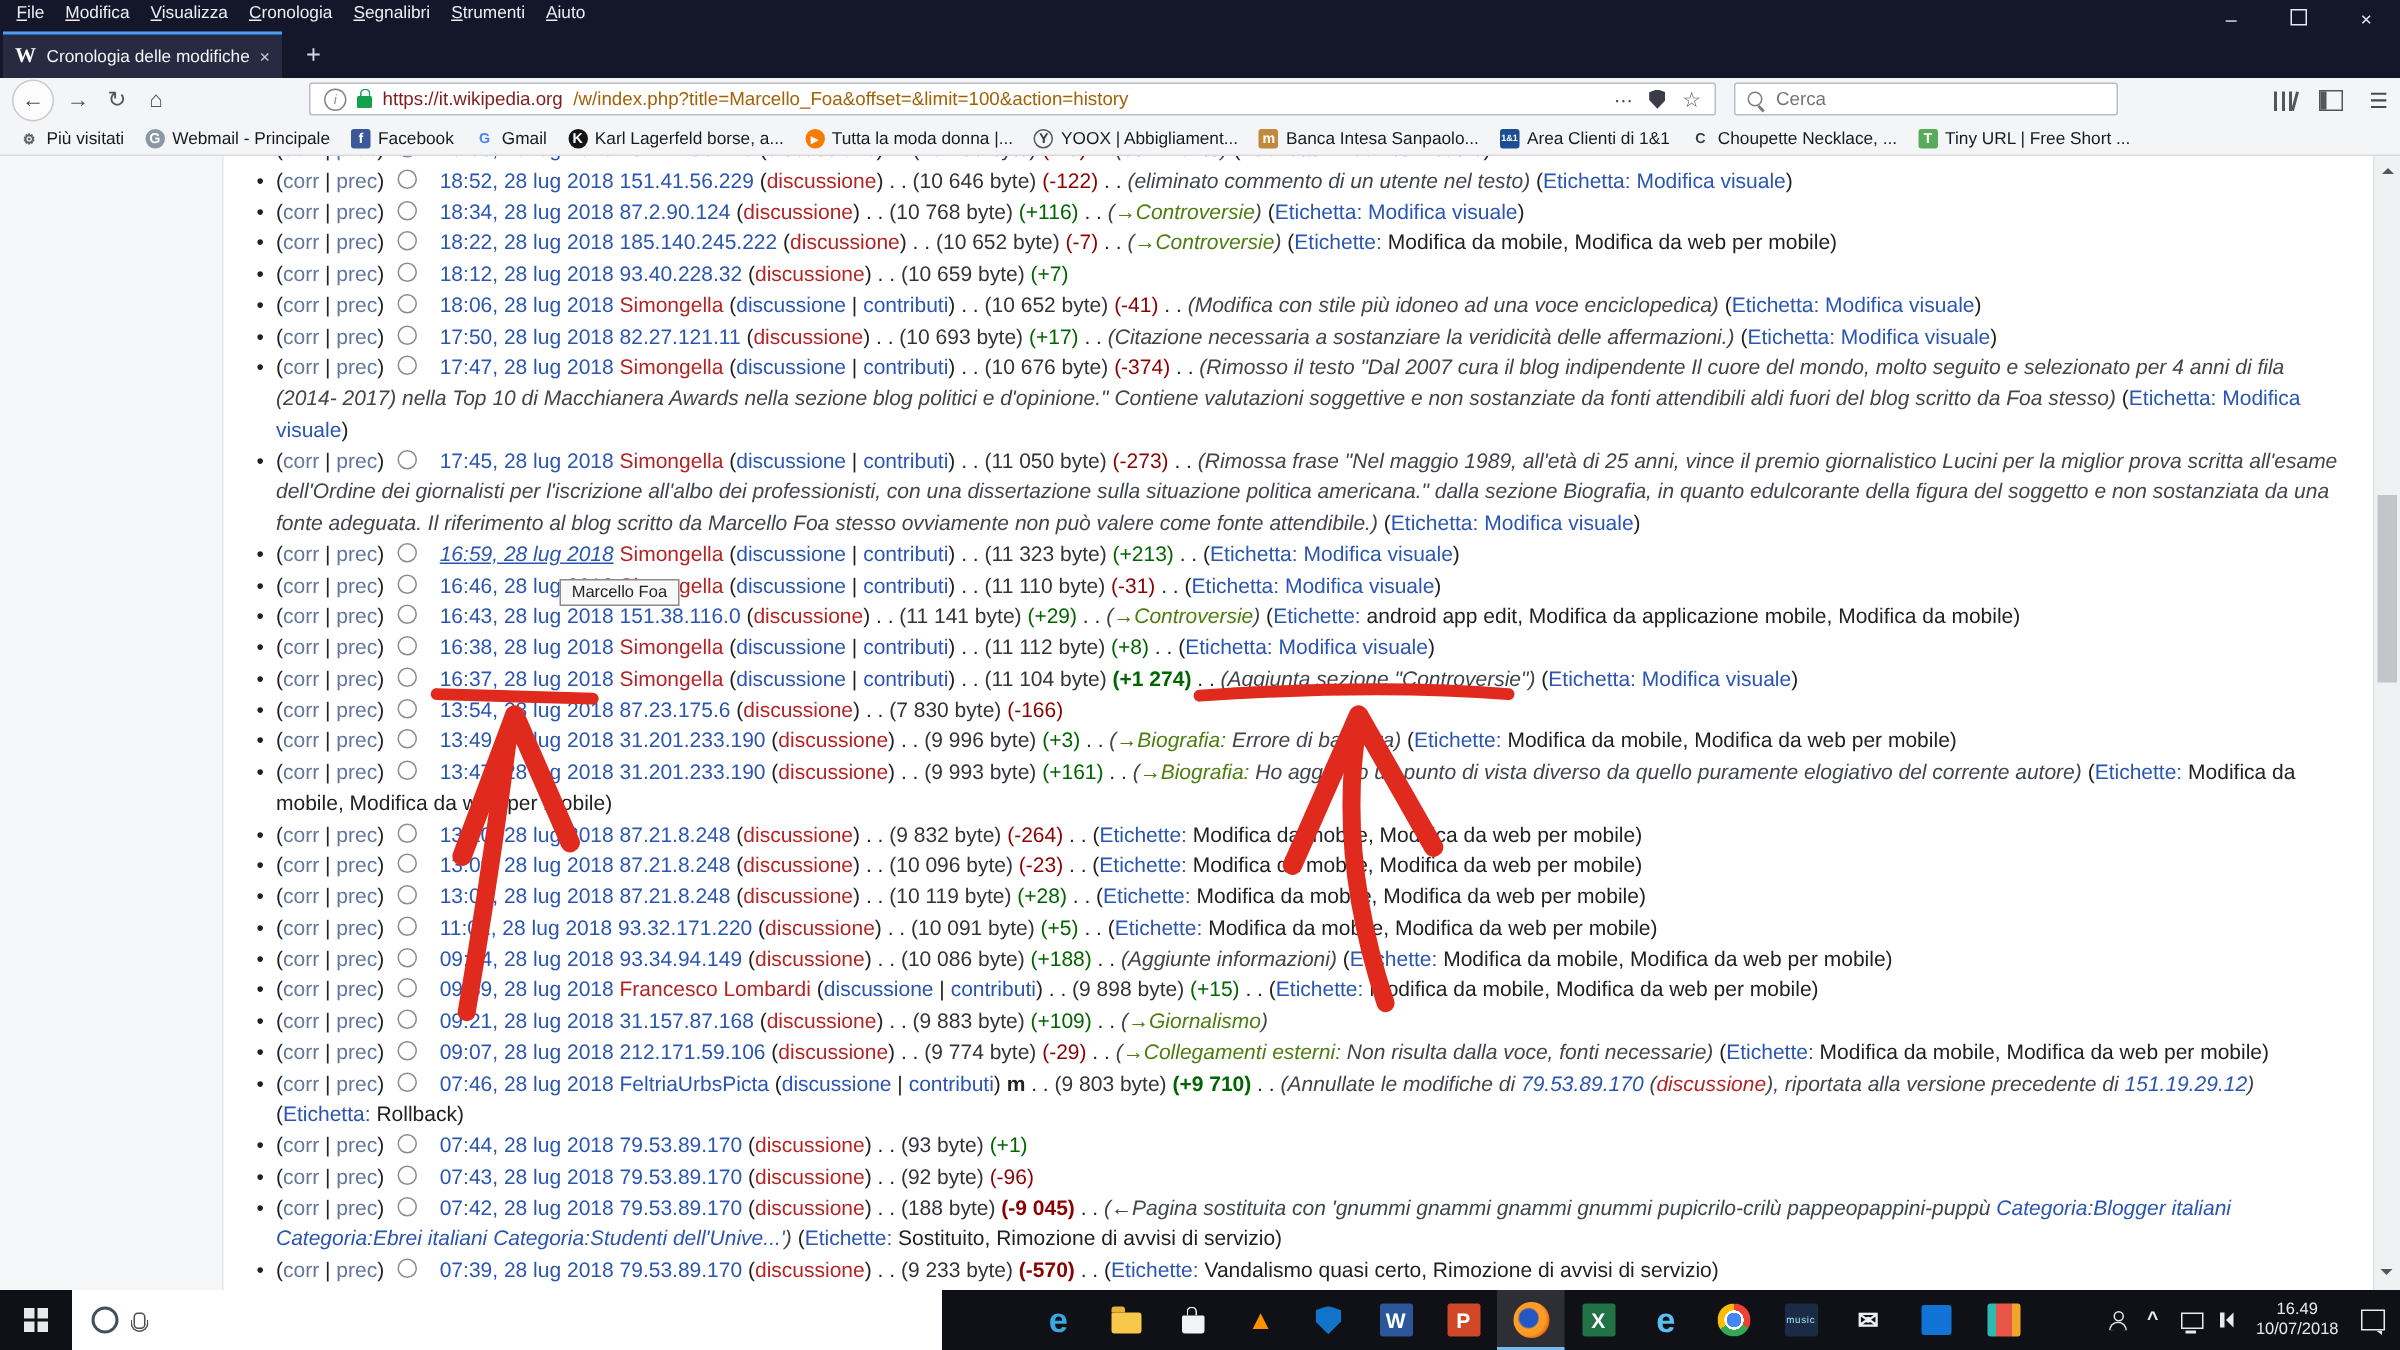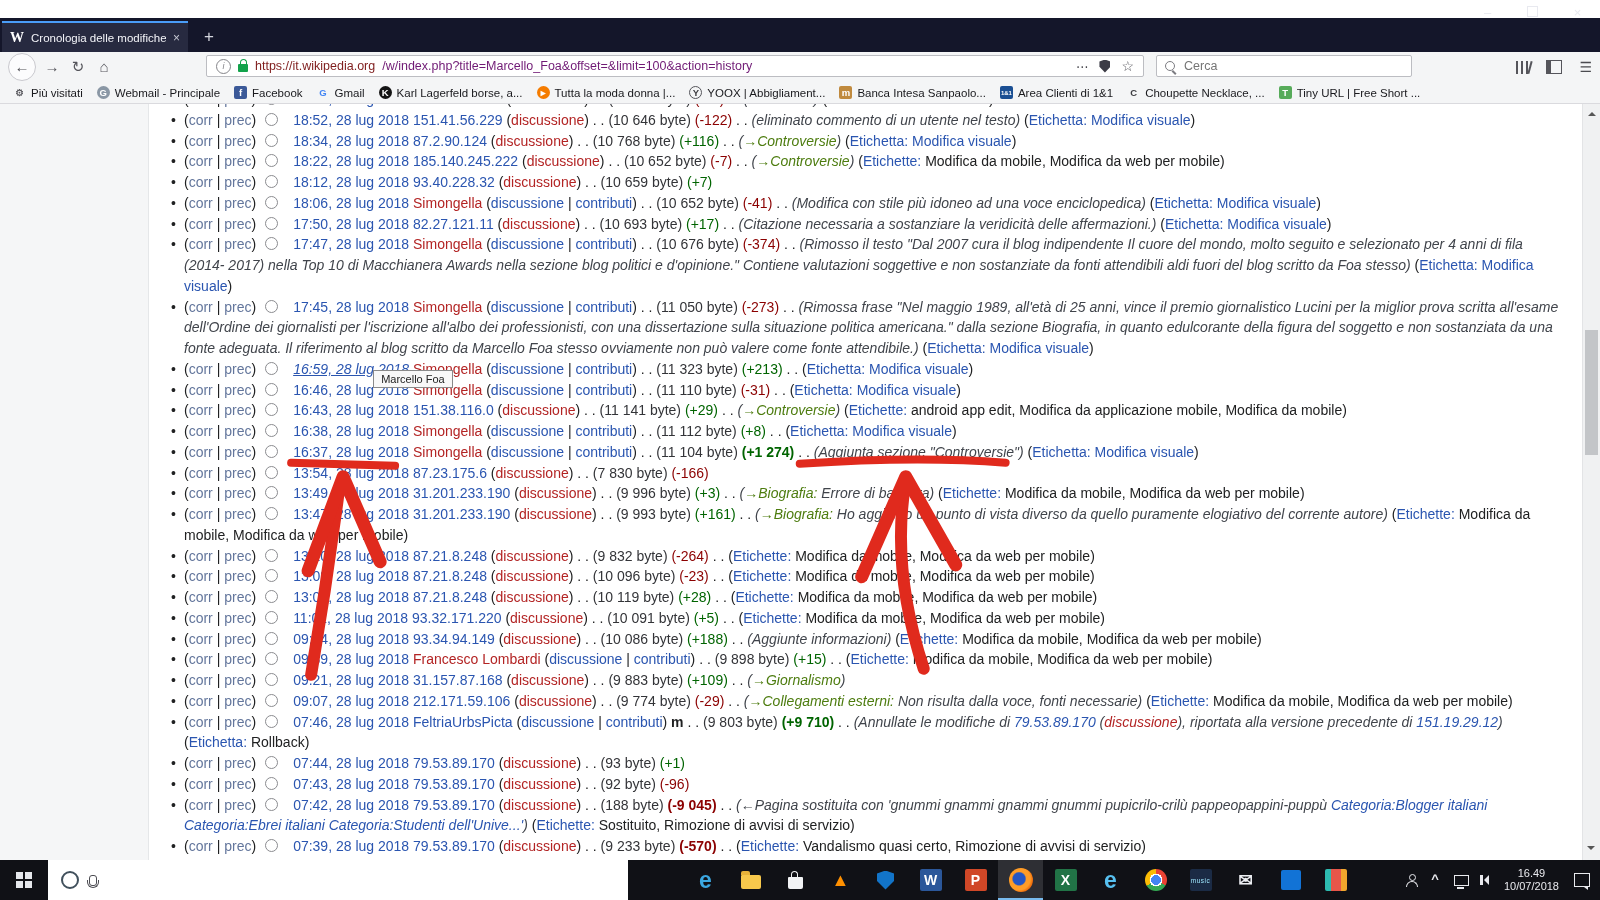--- a/index.html
+++ b/index.html
@@ -31,21 +31,21 @@
   .nbtn{position:absolute;top:3px;color:#55555b;font-size:15px;width:24px;text-align:center;line-height:24px;}
   .urlbar{position:absolute;left:206px;top:3px;width:938px;height:22px;background:#fff;
     border:1px solid #bcbdc2;border-radius:2px;display:flex;align-items:center;gap:7px;
     padding:0 9px;font-size:12.5px;box-sizing:border-box;}
   .info-i{width:13px;height:13px;border:1px solid #85858a;border-radius:50%;color:#85858a;
     font-size:9px;line-height:12px;text-align:center;font-style:italic;flex:0 0 auto;}
   .lock{width:10px;height:8px;background:#12a24b;border-radius:1px;position:relative;flex:0 0 auto;margin-top:3px;}
   .lock:before{content:"";position:absolute;left:1.5px;top:-5px;width:5px;height:5px;
     border:1.5px solid #12a24b;border-bottom:none;border-radius:4px 4px 0 0;}
   .uhost{color:#7f1d1d;white-space:nowrap;}
-  .upath{color:#701a75;white-space:nowrap;overflow:hidden;flex:1;}
+  .upath{color:#a16207;white-space:nowrap;overflow:hidden;flex:1;}
   .u-acts{margin-left:auto;display:flex;gap:11px;align-items:center;color:#46464c;flex:0 0 auto;}
   .shield{width:11px;height:13px;background:#3c3c46;clip-path:polygon(50% 0,100% 15%,100% 55%,50% 100%,0 55%,0 15%);}
   .star{font-size:14px;color:#55555b;}
   .searchbar{position:absolute;left:1156px;top:3px;width:256px;height:22px;background:#fff;
     border:1px solid #bcbdc2;border-radius:2px;display:flex;align-items:center;gap:7px;padding:0 8px;box-sizing:border-box;}
   .mag{width:8px;height:8px;border:1.5px solid #7c7c82;border-radius:50%;position:relative;flex:0 0 auto;}
   .mag:after{content:"";position:absolute;left:7px;top:8px;width:5px;height:1.5px;background:#7c7c82;transform:rotate(45deg);transform-origin:0 0;}
   .searchbar input,.tsearch input{border:none;outline:none;background:transparent;font-family:"Liberation Sans",sans-serif;}
   .searchbar input{font-size:12.5px;color:#333;width:180px;}
   .nav-right{position:absolute;right:8px;top:3px;height:24px;display:flex;gap:17px;align-items:center;color:#4b4b50;}
@@ -144,20 +144,29 @@
   .clock{font-size:11px;line-height:13.5px;text-align:center;}
   .acenter{width:14px;height:12px;border:1.5px solid #e9eaee;position:relative;}
   .acenter:after{content:"";position:absolute;right:1px;bottom:-4px;width:4px;height:3px;background:#e9eaee;
     clip-path:polygon(0 0,100% 0,100% 100%);}
 </style>
 </head>
 <body>
 
 <div id="screen">
 
+  <div class="mb">
+      <span class="mi"><u>F</u>ile</span>
+      <span class="mi"><u>M</u>odifica</span>
+      <span class="mi"><u>V</u>isualizza</span>
+      <span class="mi"><u>C</u>ronologia</span>
+      <span class="mi"><u>S</u>egnalibri</span>
+      <span class="mi"><u>S</u>trumenti</span>
+      <span class="mi"><u>A</u>iuto</span>
+    </div>
 
   <div class="winctl">
     <span>–</span>
     <span class="wc-restore"><i></i></span>
     <span>×</span>
   </div>
 
   <div class="tabs">
     <div class="tab">
       <span class="wglyph">W</span>
@@ -276,21 +285,21 @@
         <li><span class="blt">•</span><span>(</span><a class="lm">corr</a><span> | </span><a class="lm">prec</a><span>)</span><span class="radio"></span><a class="lb">07:39, 28 lug 2018</a><span> </span><a class="lb">79.53.89.170</a><span> (</span><a class="lr">discussione</a><span>)</span><span> . . </span><span class="bytes">(9 233 byte)</span><span> </span><span class="dn dbold">(-570)</span><span> . . </span><span> </span><span><span>(</span><a class="tag-link">Etichette:</a><span> </span><span>Vandalismo quasi certo</span><span>, </span><span>Rimozione di avvisi di servizio</span><span>)</span></span></li>
         <li><span class="blt">•</span><span>(</span><a class="lm">corr</a><span> | </span><a class="lm">prec</a><span>)</span><span class="radio"></span><a class="lb">07:35, 28 lug 2018</a><span> </span><a class="lb">151.19.29.12</a><span> (</span><a class="lr">discussione</a><span>)</span><span> . . </span><span class="bytes">(9 803 byte)</span><span> </span><span class="dp">(+51)</span><span> . . </span><span> </span><span><span>(</span><a class="tag-link">Etichette:</a><span> </span><span>Modifica da mobile</span><span>, </span><span>Modifica da web per mobile</span><span>, </span><a class="tag-link">Modifica visuale</a><span>)</span></span></li>
       </ul>
     <div class="sb">
       <div class="sb-up"></div>
       <div class="thumb"></div>
       <div class="sb-dn"></div>
     </div>
   </div>
 
-  <div class="tooltip" id="tip" style="left: 373.125px; top: 370px;">Marcello Foa</div>
+  <div class="tooltip" id="tip" style="left: 373.125px; top: 386px;">Marcello Foa</div>
 
   <div class="status-pop">https://it.wikipedia.org/w/index.php?title=Marcello_Foa&amp;oldid=98797293</div>
 
   <svg id="ann" width="1600" height="900">
     <path id="u1" class="red" fill="none" stroke-width="8" stroke-linecap="round" stroke="#e02a1d" d="M291.125 462.75 L395.125 465.75"></path>
     <path id="u2" class="red" fill="none" stroke-width="8" stroke-linecap="round" stroke="#e02a1d" d="M799.71875 463.75 Q918.6953125 455.75 1005.671875 462.75"></path>
     <path id="a1s" class="red" fill="none" stroke-width="12" stroke-linecap="round" stroke="#e02a1d" d="M339.125 488.75 Q327.125 581.75 311.125 674.75"></path>
     <path id="a1h" class="red" fill="none" stroke-width="13" stroke-linecap="round" stroke-linejoin="round" stroke="#e02a1d" d="M308.125 570.75 L343.125 476.75 L380.125 561.75"></path>
     <path id="a2s" class="red" fill="none" stroke-width="12" stroke-linecap="round" stroke="#e02a1d" d="M904.71875 486.75 Q891.71875 571.75 923.71875 668.75"></path>
     <path id="a2h" class="red" fill="none" stroke-width="13" stroke-linecap="round" stroke-linejoin="round" stroke="#e02a1d" d="M861.71875 576.75 L905.71875 476.75 L955.71875 564.75"></path>

